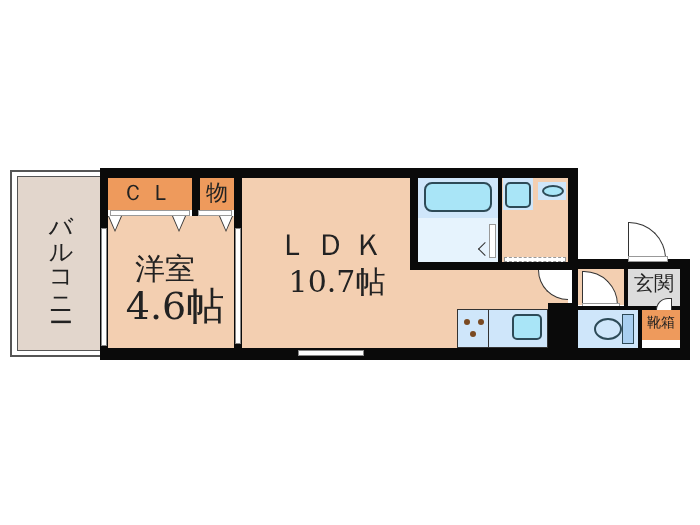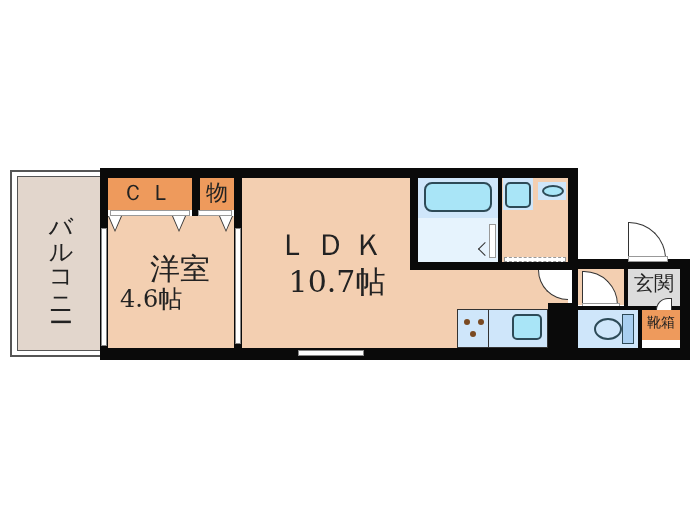--- a/index.html
+++ b/index.html
@@ -53,22 +53,22 @@
 <div class="abs" style="left:198px; top:210px; width:34px; height:6px; background:#fff; border:1px solid #999;"></div>
 
 <div class="floor" style="left:108px; top:216px; width:126px; height:132px;"></div>
 <div class="tri-outline" style="left:108px; top:216px;"></div>
 <div class="tri" style="left:109px; top:216px;"></div>
 <div class="tri-outline" style="left:172px; top:216px;"></div>
 <div class="tri" style="left:173px; top:216px;"></div>
 <div class="tri-outline" style="left:219px; top:216px;"></div>
 <div class="tri" style="left:220px; top:216px;"></div>
 
-<div class="label" style="left:120px; top:252px; width:90px; font-size:30px; text-align:right;">洋室</div>
-<div class="label" style="left:120px; top:286px; width:110px; font-size:24px; text-align:left;">4.6帖</div>
+<div class="label" style="left:120px; top:252px; width:90px; font-size:30px; text-align:center;">洋室</div>
+<div class="label" style="left:120px; top:286px; width:110px; font-size:38px; text-align:center;">4.6帖</div>
 
 <div class="window" style="left:101px; top:228px; width:6px; height:118px;"></div>
 <div class="window" style="left:235px; top:228px; width:6px; height:116px;"></div>
 <div class="window" style="left:298px; top:350px; width:66px; height:6px;"></div>
 
 <div class="floor" style="left:242px; top:178px; width:326px; height:170px;"></div>
 <div class="label" style="left:275px; top:228px; width:120px; font-size:30px; letter-spacing:8px;">ＬＤＫ</div>
 <div class="label" style="left:272px; top:265px; width:130px; font-size:30px;">10.7帖</div>
 
 <div class="wall" style="left:410px; top:168px; width:8px; height:102px;"></div>

